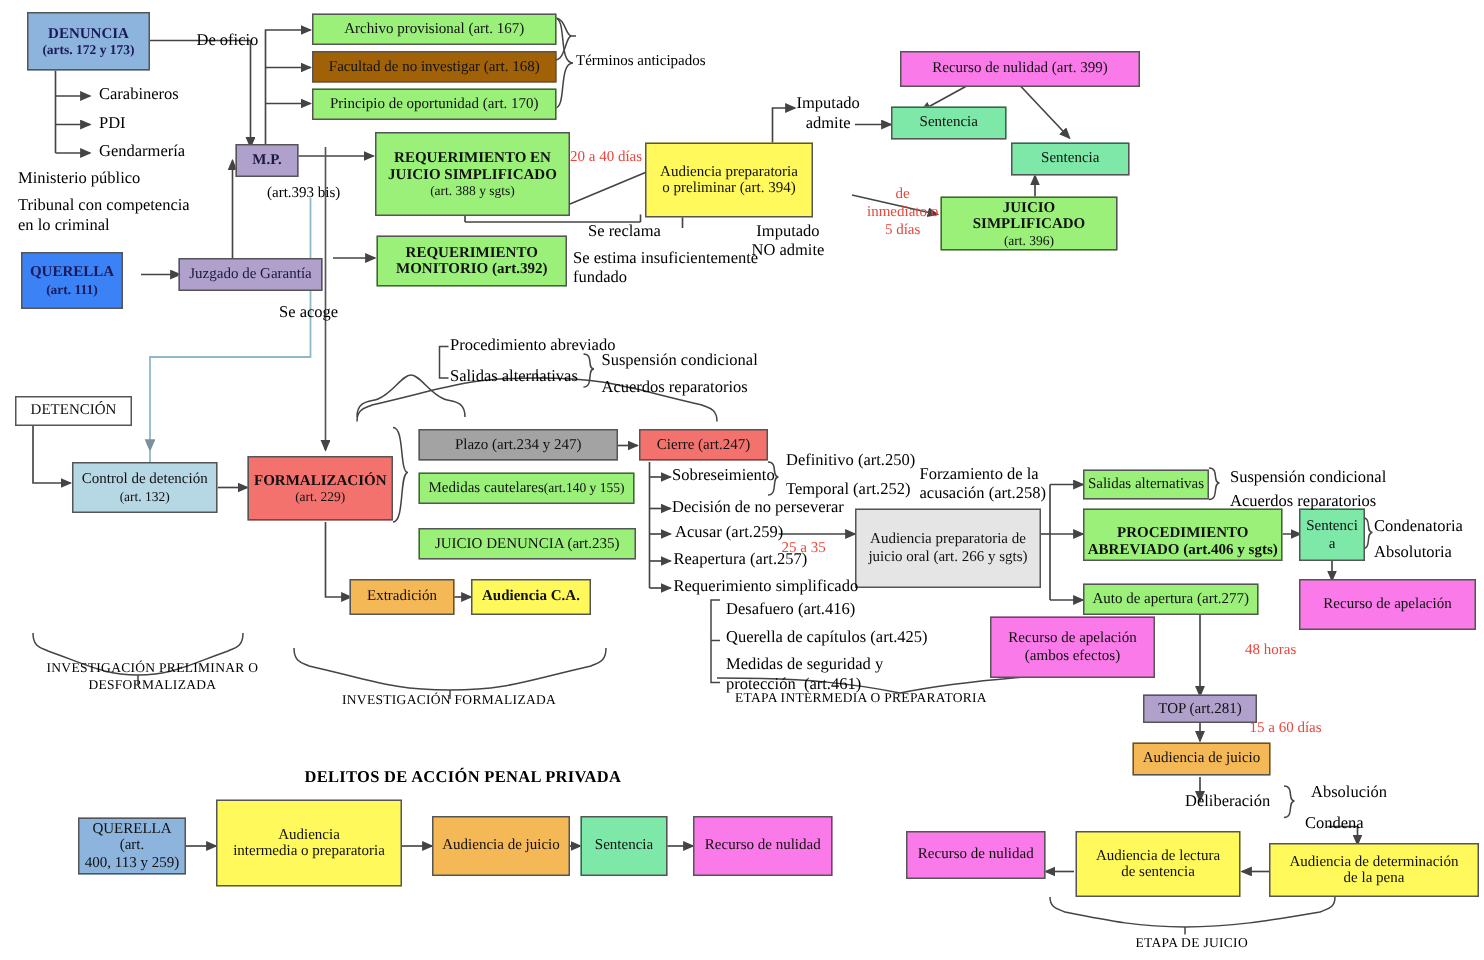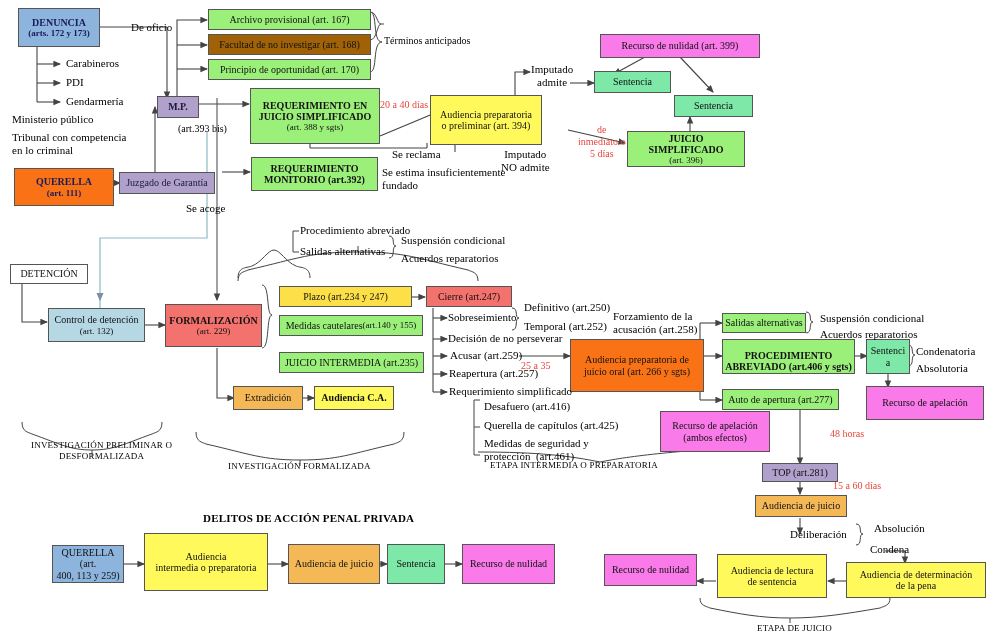--- a/index.html
+++ b/index.html
@@ -168,21 +168,21 @@
 
       <path d="M600,452 C560,452 520,446 480,444" stroke-width="1" opacity="0"></path>
     </g>
   </svg>
 
   <div class="box" style="left:18px;top:8px;width:82px;height:39px;background:#8cb4dd;font-size:10px;font-weight:bold;color:#1a1a5a;flex-direction:column;">
     <span>DENUNCIA</span>
     <span class="sub">(arts. 172 y 173)</span>
   </div>
 
-  <div class="box" style="left:14px;top:168px;width:100px;height:38px;background:#f97316;font-size:10px;font-weight:bold;color:#1a1a5a;flex-direction:column;">
+  <div class="box" style="left:14px;top:168px;width:68px;height:38px;background:#3b82f6;font-size:10px;font-weight:bold;color:#1a1a5a;flex-direction:column;">
     <span>QUERELLA</span>
     <span class="sub">(art. 111)</span>
   </div>
 
   <div class="box" style="left:157px;top:96px;width:42px;height:22px;background:#b0a0cc;font-size:10px;font-weight:bold;color:#1a1a3a;">
     <span>M.P.</span>
   </div>
 
   <div class="box" style="left:119px;top:172px;width:96px;height:22px;background:#b0a0cc;font-size:10px;color:#1a1a3a;">
     <span>Juzgado de Garantía</span>
@@ -240,46 +240,46 @@
   <div class="box" style="left:48px;top:308px;width:97px;height:34px;background:#b6d7e4;font-size:10px;color:#111;flex-direction:column;">
     <span>Control de detención</span>
     <span class="sub">(art. 132)</span>
   </div>
 
   <div class="box" style="left:165px;top:304px;width:97px;height:43px;background:#f4726e;font-size:10px;font-weight:bold;color:#111;flex-direction:column;">
     <span>FORMALIZACIÓN</span>
     <span class="sub" style="font-weight:normal">(art. 229)</span>
   </div>
 
-  <div class="box" style="left:279px;top:286px;width:133px;height:21px;background:#fde047;font-size:10px;color:#111;">
+  <div class="box" style="left:279px;top:286px;width:133px;height:21px;background:#a3a3a3;font-size:10px;color:#111;">
     <span>Plazo (art.234 y 247)</span>
   </div>
 
   <div class="box" style="left:279px;top:315px;width:144px;height:21px;background:#9bf07a;font-size:10px;color:#111;">
     <span>Medidas cautelares </span>
       <span class="sub">(art.140 y 155)</span>
   </div>
 
   <div class="box" style="left:279px;top:352px;width:145px;height:21px;background:#9bf07a;font-size:10px;color:#111;">
-    <span>JUICIO INTERMEDIA (art.235)</span>
+    <span>JUICIO DENUNCIA (art.235)</span>
   </div>
 
   <div class="box" style="left:233px;top:386px;width:70px;height:24px;background:#f5b857;font-size:10px;color:#111;">
     <span>Extradición</span>
   </div>
 
   <div class="box" style="left:314px;top:386px;width:80px;height:24px;background:#fff95c;font-size:10px;color:#111;font-weight:bold;">
     <span>Audiencia C.A.</span>
   </div>
 
   <div class="box" style="left:426px;top:286px;width:86px;height:21px;background:#f4726e;font-size:10px;color:#111;">
     <span>Cierre (art.247)</span>
   </div>
 
-  <div class="box" style="left:570px;top:339px;width:134px;height:53px;background:#f97316;font-size:10px;color:#111;flex-direction:column;">
+  <div class="box" style="left:570px;top:339px;width:124px;height:53px;background:#e5e5e5;font-size:10px;color:#111;flex-direction:column;">
     <span>Audiencia preparatoria de</span>
     <span>juicio oral (art. 266 y sgts)</span>
   </div>
 
   <div class="box" style="left:722px;top:313px;width:84px;height:20px;background:#9bf07a;font-size:10px;color:#111;">
     <span>Salidas alternativas</span>
   </div>
 
   <div class="box" style="left:722px;top:339px;width:133px;height:35px;background:#9bf07a;font-size:10px;font-weight:bold;color:#111;flex-direction:column;justify-content:flex-end;">
     <span>PROCEDIMIENTO</span>

